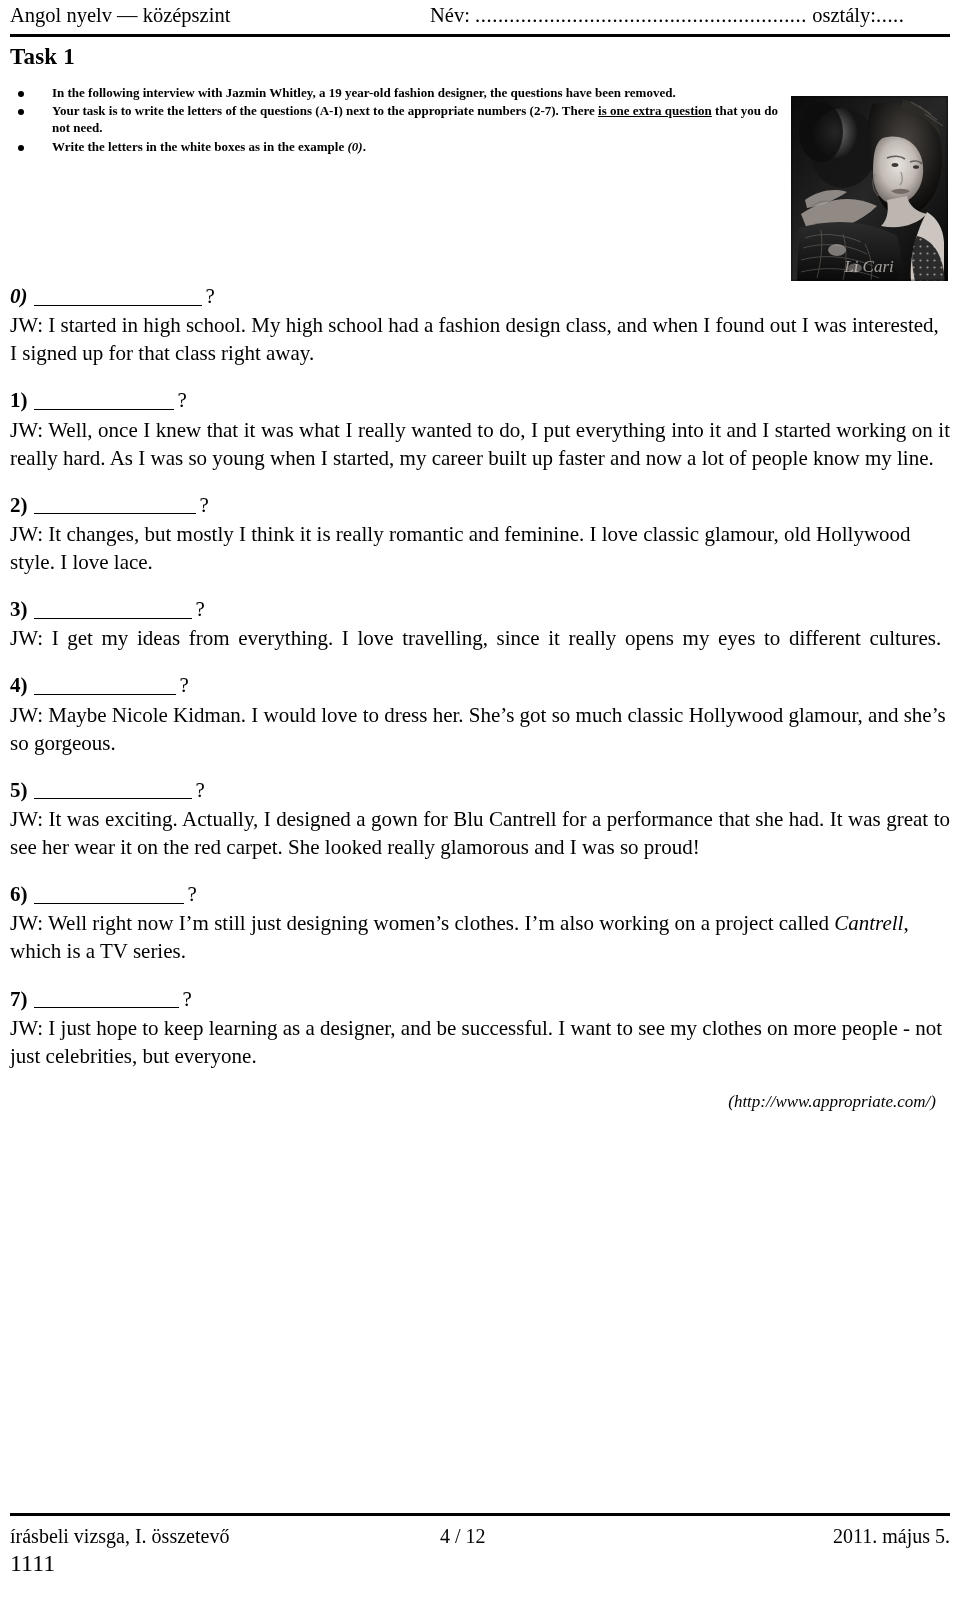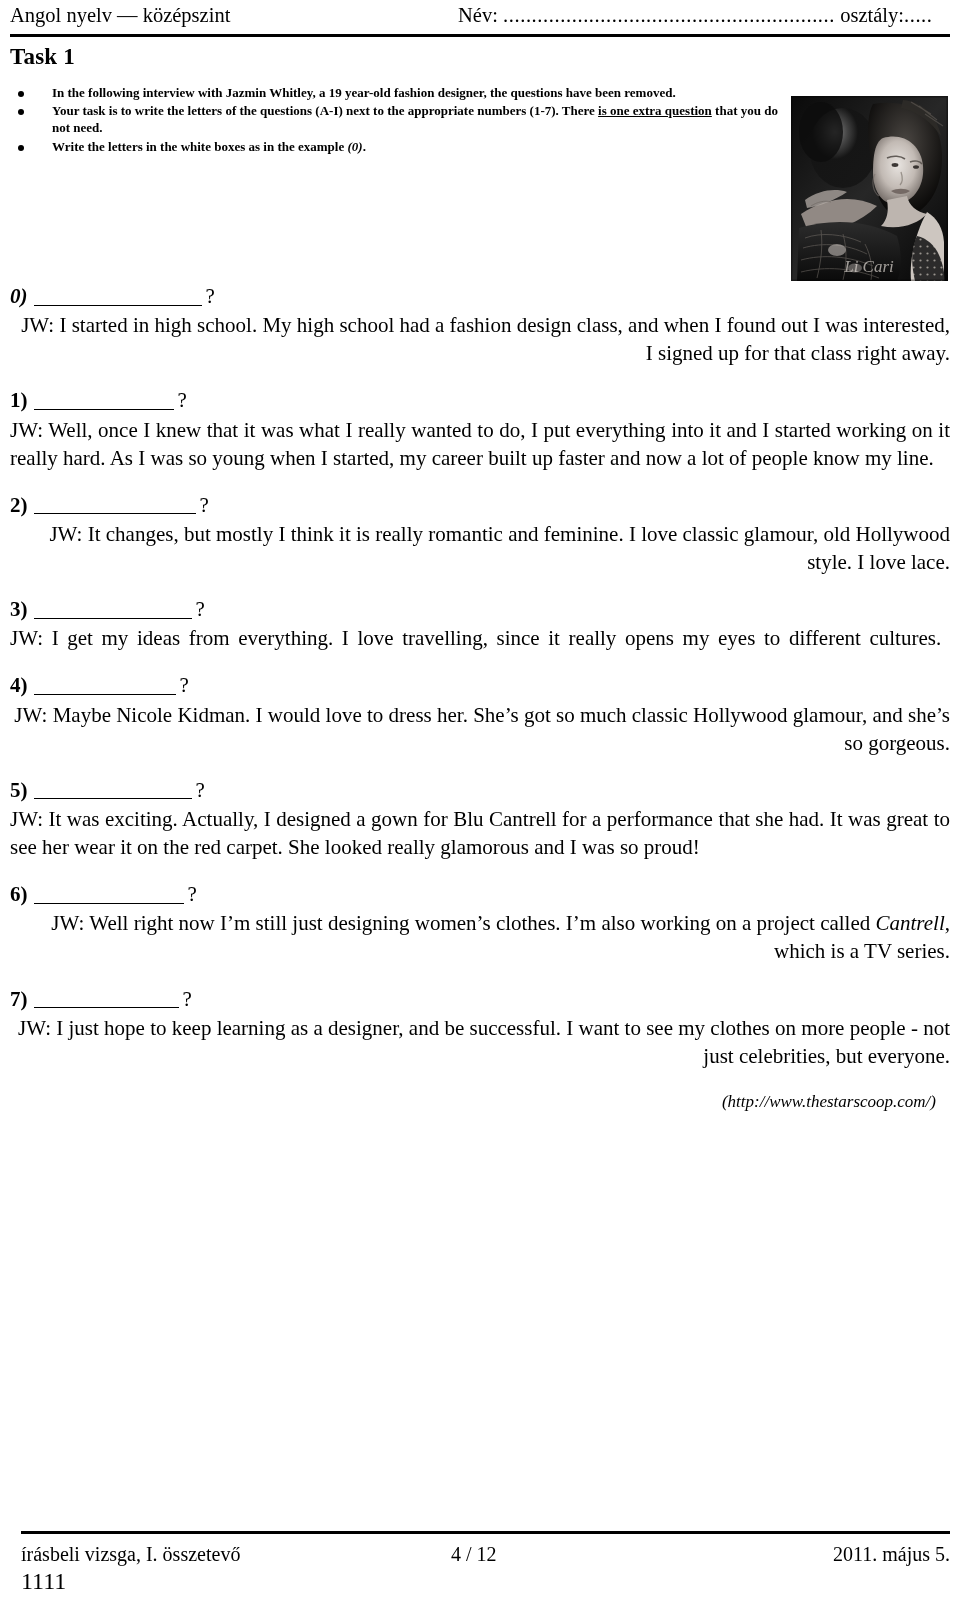--- a/index.html
+++ b/index.html
@@ -27,21 +27,20 @@
   }
 
   
   .doc-header {
     display: flex;
     align-items: center;
     font-size: 20.5px;
     line-height: 1.15;
     padding-top: 4px;
     white-space: nowrap;
-    gap: 28px;
   }
   .hdr-subject { width: 420px; flex: 0 0 420px; }
   .hdr-name { flex: 1 1 auto; }
   .hdr-dots { letter-spacing: 0.6px; }
 
   .rule-double {
     margin-top: 6px;
     border-top: 2.2px solid #000;
     border-bottom: 1.1px solid #000;
     height: 3.4px;
@@ -123,38 +122,37 @@
   }
   .qa-qmark { font-size: 21px; }
 
   .qa-answer {
     text-align: justify;
     text-justify: inter-word;
   }
   .qa-answer.jfy-wide {
     word-spacing: 0.16em;
   }
-  .qa-answer.no-jfy { text-align: right; }
+  .qa-answer.no-jfy { text-align: left; }
 
   
   .source {
     margin-top: 22px;
     text-align: right;
     padding-right: 14px;
     font-style: italic;
     font-size: 17px;
   }
 
   
   .doc-footer {
     position: absolute;
     left: 10px;
     right: 10px;
-    bottom: 2px;
-    margin-left: 11px;
+    bottom: 20px;
   }
   .footer-rule {
     border-top: 2.2px solid #000;
     border-bottom: 1.1px solid #000;
     height: 3.4px;
     margin-bottom: 9px;
   }
   .footer-row {
     display: flex;
     align-items: baseline;
@@ -186,21 +184,21 @@
 
   <div class="intro-row">
 
     <div class="instructions">
       <div class="bullet-item">
         <span class="bullet-dot"></span>
         <span>In the following interview with Jazmin Whitley, a 19 year-old fashion designer, the questions have been removed.</span>
       </div>
       <div class="bullet-item">
         <span class="bullet-dot"></span>
-        <span><span>Your task is to write the letters of the questions (A-I) next to the appropriate numbers (1-7). There </span><span class="u-line">is one extra question</span><span> that you do not need.</span></span>
+        <span><span>Your task is to write the letters of the questions (A-I) next to the appropriate numbers (2-7). There </span><span class="u-line">is one extra question</span><span> that you do not need.</span></span>
       </div>
       <div class="bullet-item">
         <span class="bullet-dot"></span>
         <span>Write the letters in the white boxes as in the example <span class="ital">(0)</span>.</span>
       </div>
     </div>
 
     <div class="photo">
       <svg width="157" height="185" viewBox="0 0 157 185" xmlns="http://www.w3.org/2000/svg">
         <defs>
@@ -333,21 +331,21 @@
 
     <div class="qa-item">
       <div class="qa-num-line">
         <span class="qa-num plain">7)</span><span class="qa-blank" style="width:145px"></span><span class="qa-qmark">?</span>
       </div>
       <div class="qa-answer no-jfy">JW: I just hope to keep learning as a designer, and be successful. I want to see my clothes on more people - not just celebrities, but everyone.</div>
     </div>
 
   </div>
 
-  <div class="source">(http://www.thestarscoop.com/)</div>
+  <div class="source">(http://www.appropriate.com/)</div>
 
   <div class="doc-footer">
     <div class="footer-rule"></div>
     <div class="footer-row">
       <div class="footer-left">írásbeli vizsga, I. összetevő</div>
       <div class="footer-center">4 / 12</div>
       <div class="footer-right">2011. május 5.</div>
     </div>
     <div class="footer-code">1111</div>
   </div>

